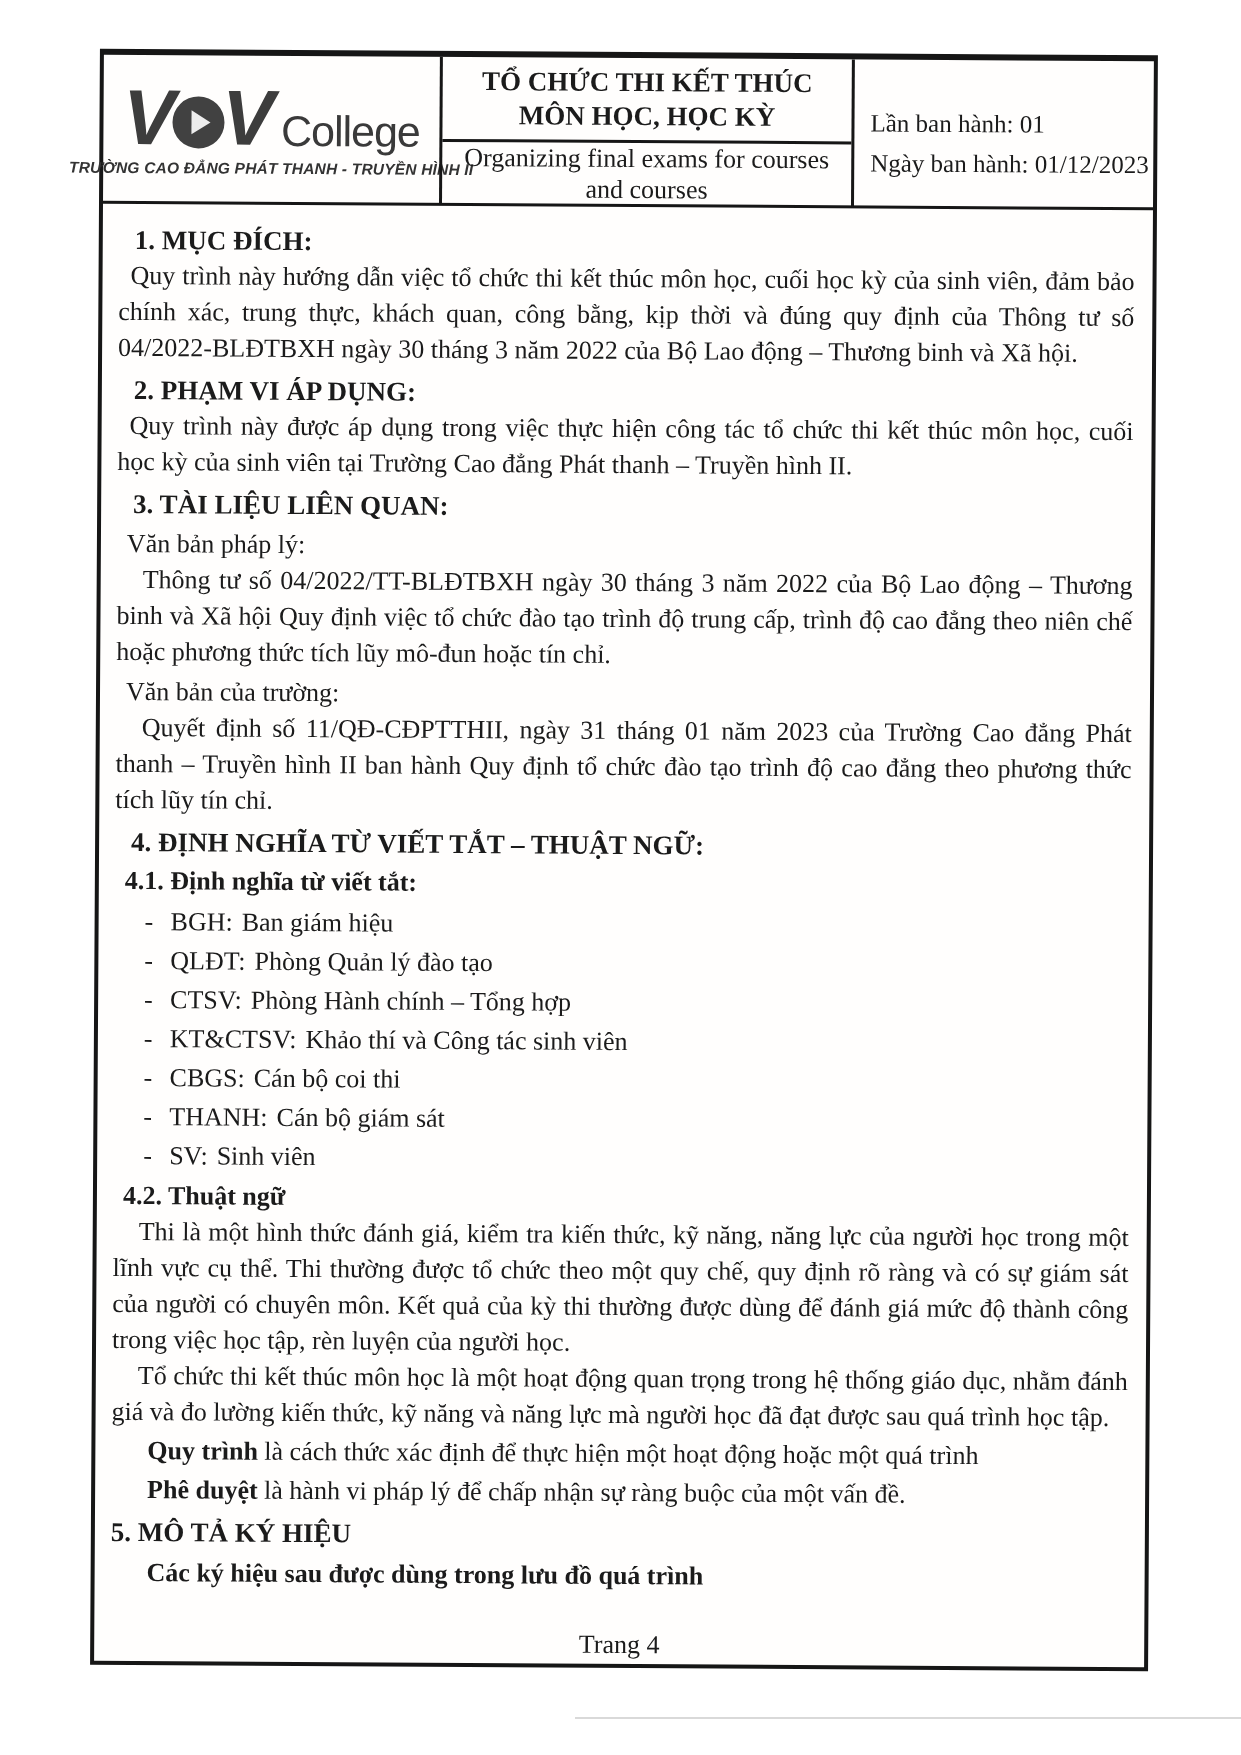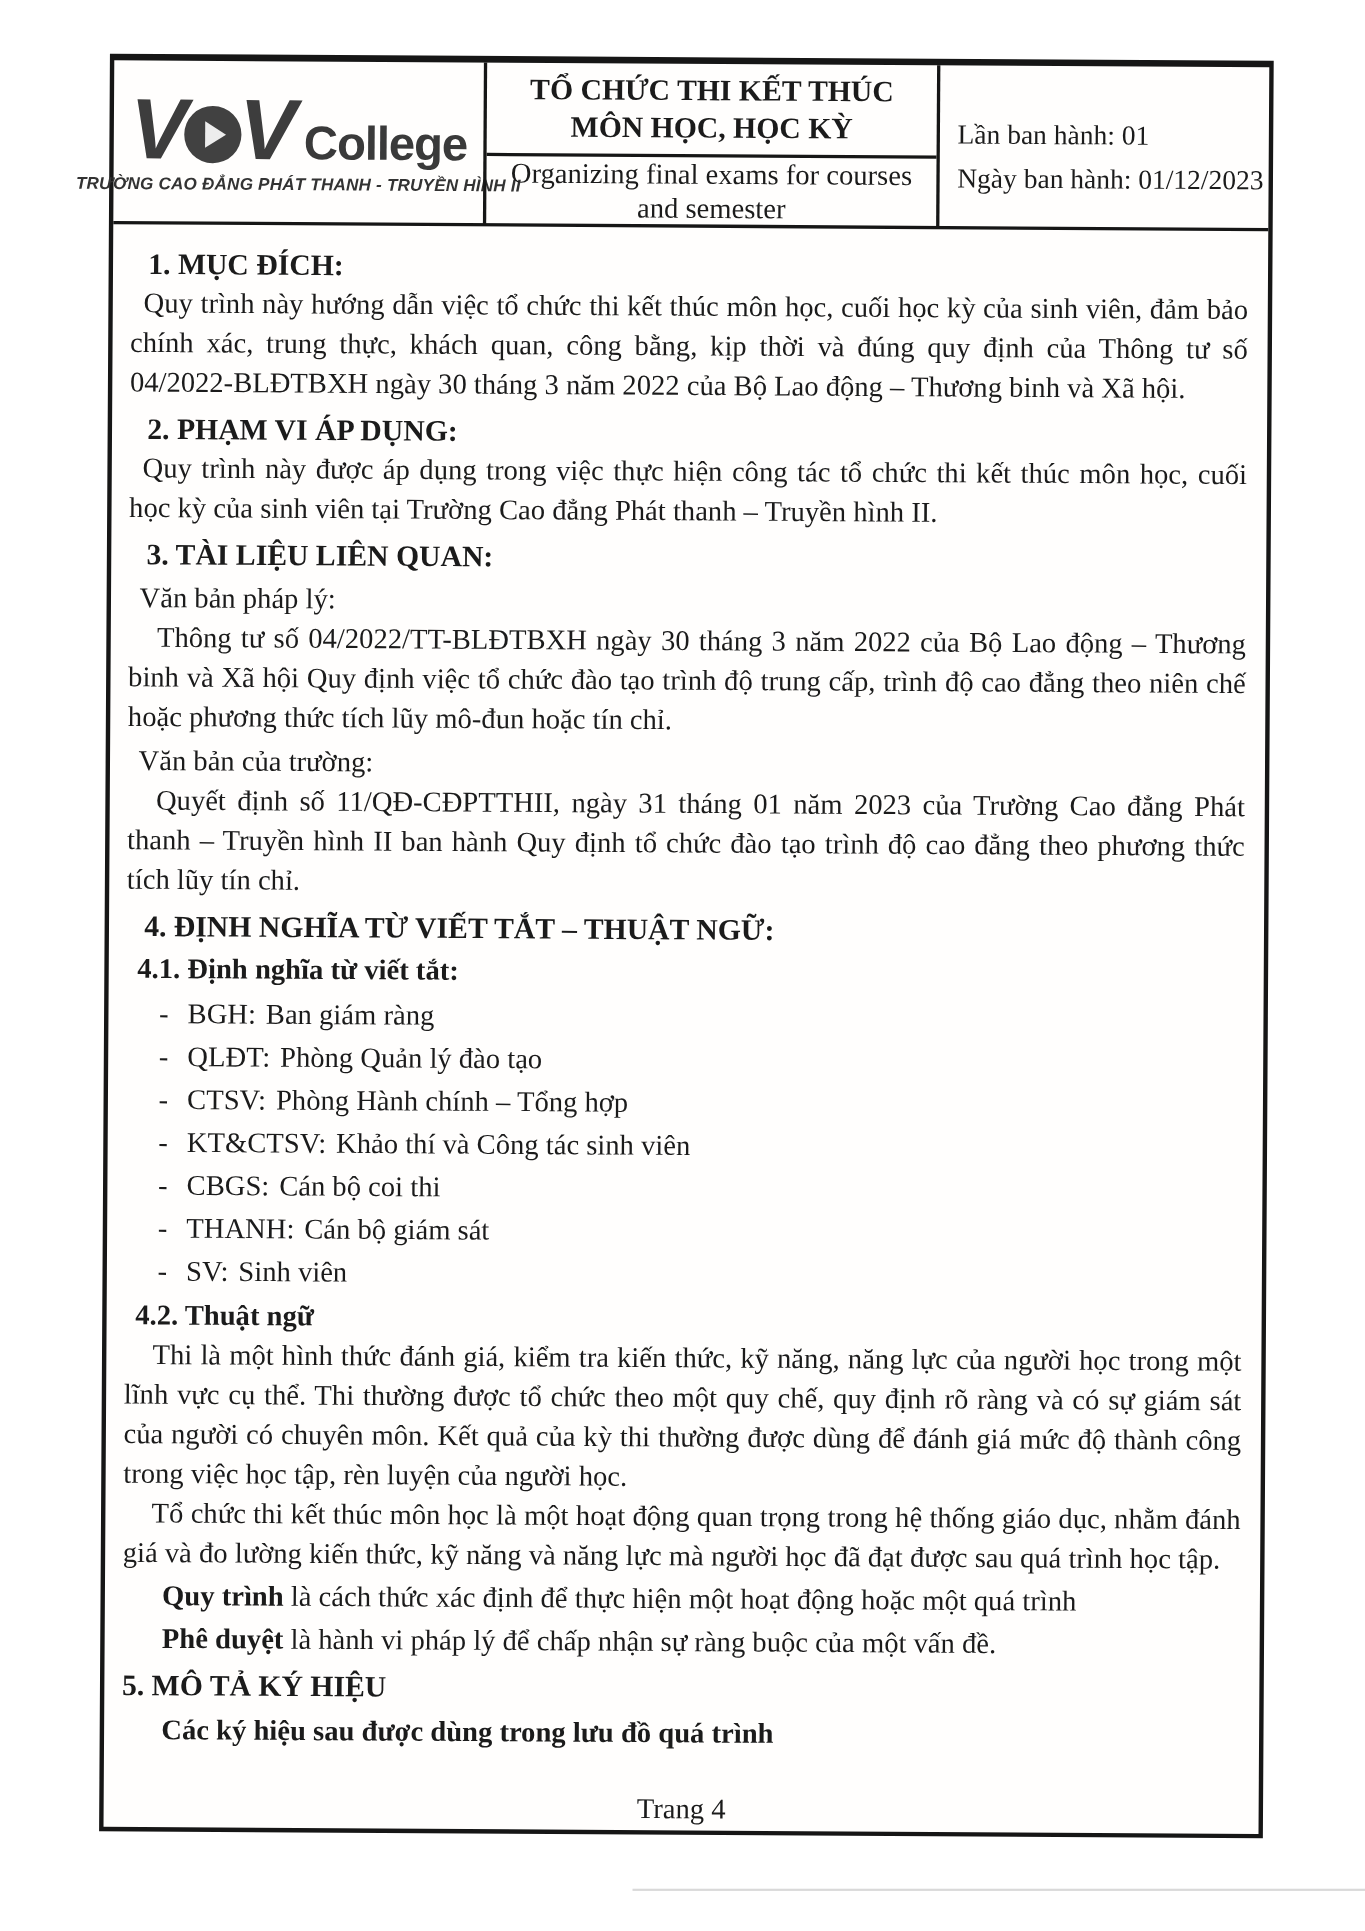--- a/index.html
+++ b/index.html
@@ -52,21 +52,21 @@
   }
   .play-tri {
     width: 0; height: 0;
     border-left: 19px solid #ededed;
     border-top: 12px solid transparent;
     border-bottom: 12px solid transparent;
     margin-left: 6px;
   }
   .college-word {
     font-family: "Liberation Sans", sans-serif;
-    font-weight: bold;
+    font-weight: normal;
     font-size: 43px; line-height: 43px;
     color: #3a3a3a;
     margin: 26px 0 0 10px;
     letter-spacing: -1px;
   }
   .logo-subtitle {
     font-family: "Liberation Sans", sans-serif;
     font-weight: bold; font-style: italic;
     font-size: 15.5px;
     letter-spacing: 0.2px;
@@ -173,21 +173,21 @@
       <div class="logo-subtitle">TRƯỜNG CAO ĐẲNG PHÁT THANH - TRUYỀN HÌNH II</div>
     </div>
 
     <div class="h-title">
       <div class="h-title-vi">
         <div>TỔ CHỨC THI KẾT THÚC</div>
         <div>MÔN HỌC, HỌC KỲ</div>
       </div>
       <div class="h-title-en">
         <div>Organizing final exams for courses</div>
-        <div>and semester</div>
+        <div>and courses</div>
       </div>
     </div>
 
     <div class="h-info">
       <div>Lần ban hành: 01</div>
       <div>Ngày ban hành: 01/12/2023</div>
     </div>
   </div>
 
   <div class="doc-body">
@@ -204,21 +204,21 @@
     <div class="inline-label">Văn bản của trường:</div>
     <p class="para">Quyết định số 11/QĐ-CĐPTTHII, ngày 31 tháng 01 năm 2023 của Trường Cao đẳng Phát thanh – Truyền hình II ban hành Quy định tổ chức đào tạo trình độ cao đẳng theo phương thức tích lũy tín chỉ.</p>
 
     <div class="sec-heading">4.  ĐỊNH NGHĨA TỪ VIẾT TẮT – THUẬT NGỮ:</div>
     <div class="sub-heading">4.1. Định nghĩa từ viết tắt:</div>
 
     <div class="abbrev-list">
       <div class="abbrev-item">
         <span class="abbrev-dash">-</span>
         <span class="abbrev-term">BGH:</span>
-        <span class="abbrev-def">Ban giám ràng</span>
+        <span class="abbrev-def">Ban giám hiệu</span>
       </div>
       <div class="abbrev-item">
         <span class="abbrev-dash">-</span>
         <span class="abbrev-term">QLĐT:</span>
         <span class="abbrev-def">Phòng Quản lý đào tạo</span>
       </div>
       <div class="abbrev-item">
         <span class="abbrev-dash">-</span>
         <span class="abbrev-term">CTSV:</span>
         <span class="abbrev-def">Phòng Hành chính – Tổng hợp</span>

